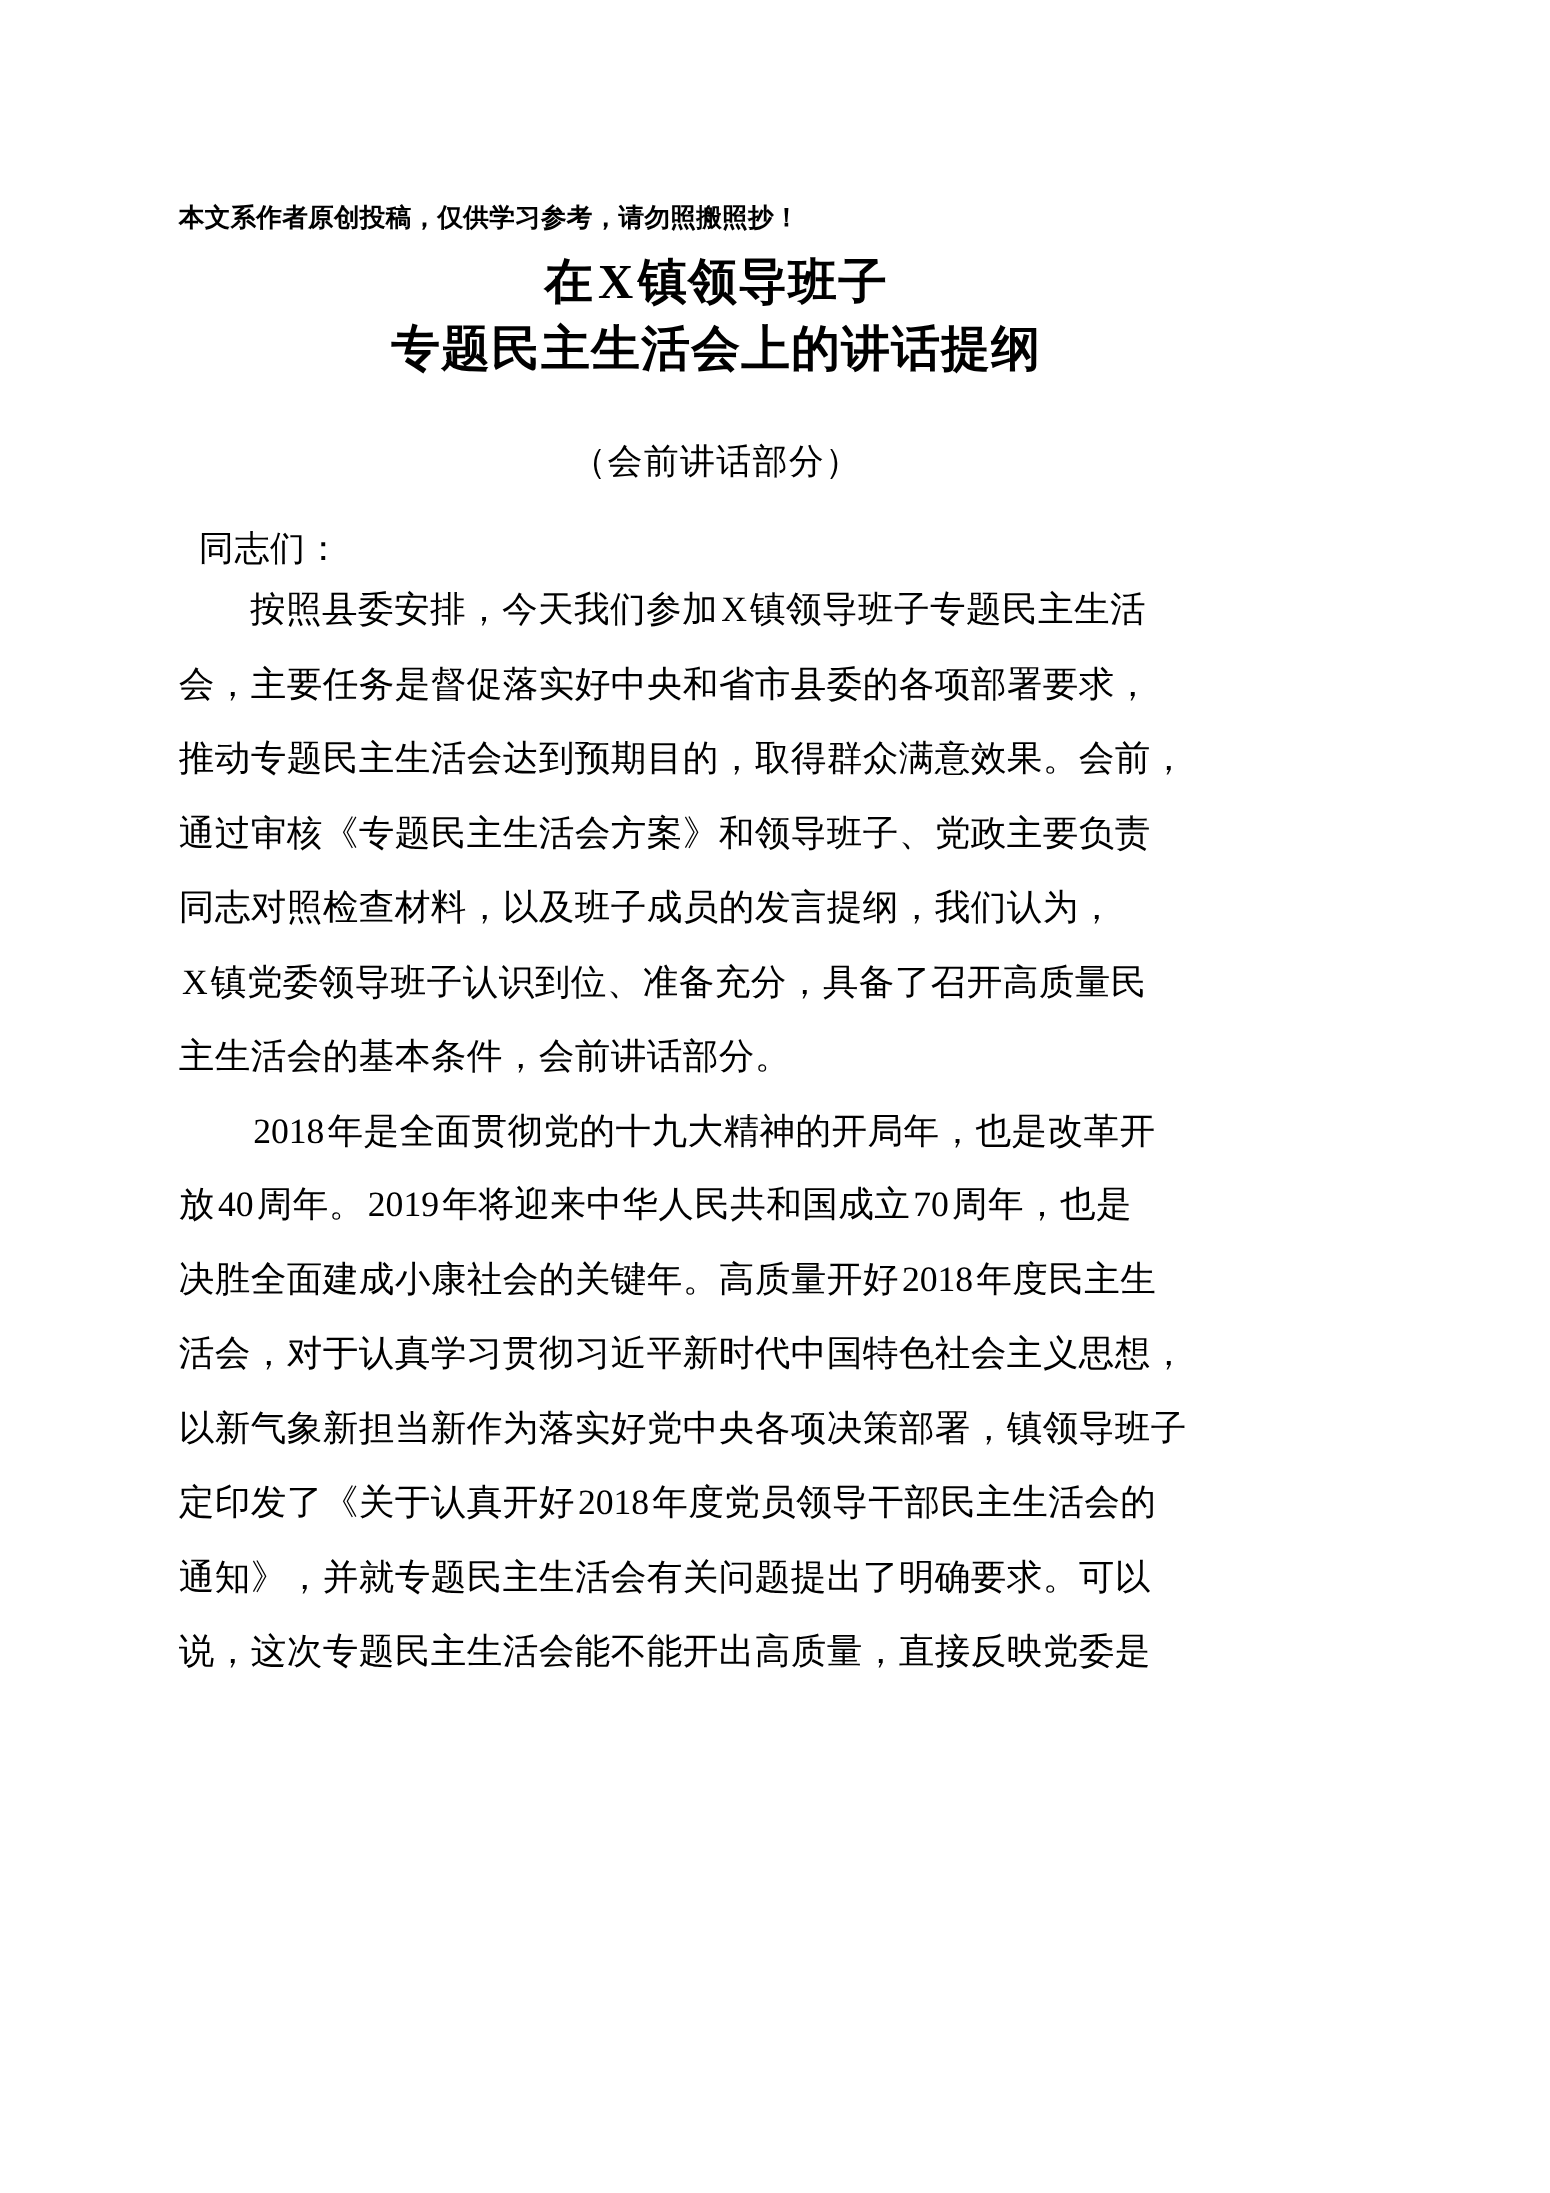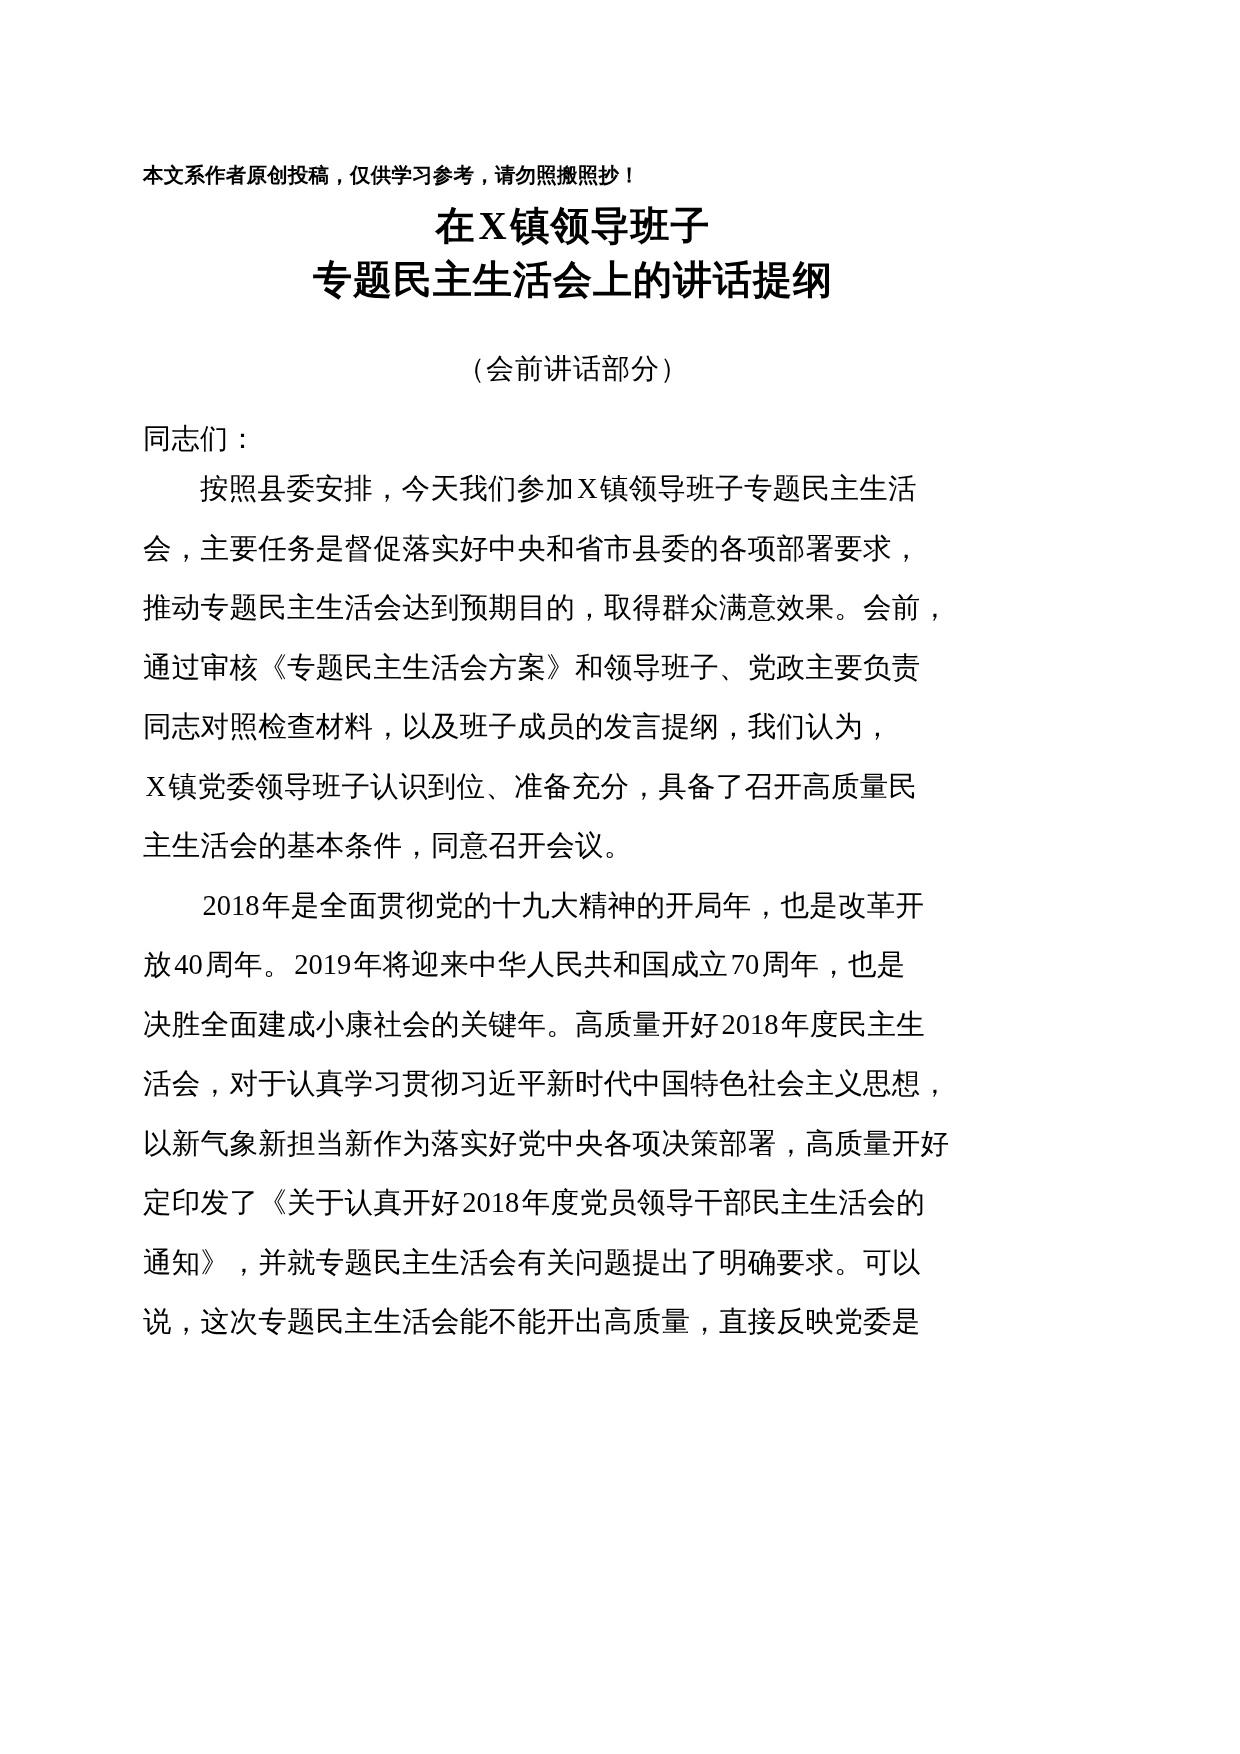--- a/index.html
+++ b/index.html
@@ -71,21 +71,21 @@
     letter-spacing: 1px;
     margin: 42px 0 0 0;
     white-space: nowrap;
   }
 
   
   .salutation {
     font-size: 28px;
     line-height: 40px;
     letter-spacing: 0.5px;
-    margin: 30px 0 0 0;
+    margin: 30px 0 0 16px;
     white-space: nowrap;
   }
 
   
   .para {
     margin: 0;
   }
   .para .ln {
     display: block;
     font-size: 28.5px;
@@ -119,27 +119,27 @@
 
     <p class="salutation">同志们：</p>
 
     <div class="para">
         <span class="ln indent"><span>按照县委安排，今天我们参加</span><span class="num">X</span><span>镇领导班子专题民主生活</span></span>
         <span class="ln"><span>会，主要任务是督促落实好中央和省市县委的各项部署要求，</span></span>
         <span class="ln"><span>推动专题民主生活会达到预期目的，取得群众满意效果。会前，</span></span>
         <span class="ln"><span>通过审核《专题民主生活会方案》和领导班子、党政主要负责</span></span>
         <span class="ln"><span>同志对照检查材料，以及班子成员的发言提纲，我们认为，</span></span>
         <span class="ln"><span class="num">X</span><span>镇党委领导班子认识到位、准备充分，具备了召开高质量民</span></span>
-        <span class="ln"><span>主生活会的基本条件，同意召开会议。</span></span>
+        <span class="ln"><span>主生活会的基本条件，会前讲话部分。</span></span>
       </div>
     <div class="para">
         <span class="ln indent"><span class="num">2018</span><span>年是全面贯彻党的十九大精神的开局年，也是改革开</span></span>
         <span class="ln"><span>放</span><span class="num">40</span><span>周年。</span><span class="num">2019</span><span>年将迎来中华人民共和国成立</span><span class="num">70</span><span>周年，也是</span></span>
         <span class="ln"><span>决胜全面建成小康社会的关键年。高质量开好</span><span class="num">2018</span><span>年度民主生</span></span>
         <span class="ln"><span>活会，对于认真学习贯彻习近平新时代中国特色社会主义思想，</span></span>
-        <span class="ln"><span>以新气象新担当新作为落实好党中央各项决策部署，高质量开好</span></span>
+        <span class="ln"><span>以新气象新担当新作为落实好党中央各项决策部署，镇领导班子</span></span>
         <span class="ln"><span>定印发了《关于认真开好</span><span class="num">2018</span><span>年度党员领导干部民主生活会的</span></span>
         <span class="ln"><span>通知》，并就专题民主生活会有关问题提出了明确要求。可以</span></span>
         <span class="ln"><span>说，这次专题民主生活会能不能开出高质量，直接反映党委是</span></span>
       </div>
 
   </div>
 </div>
 
 </body></html>

